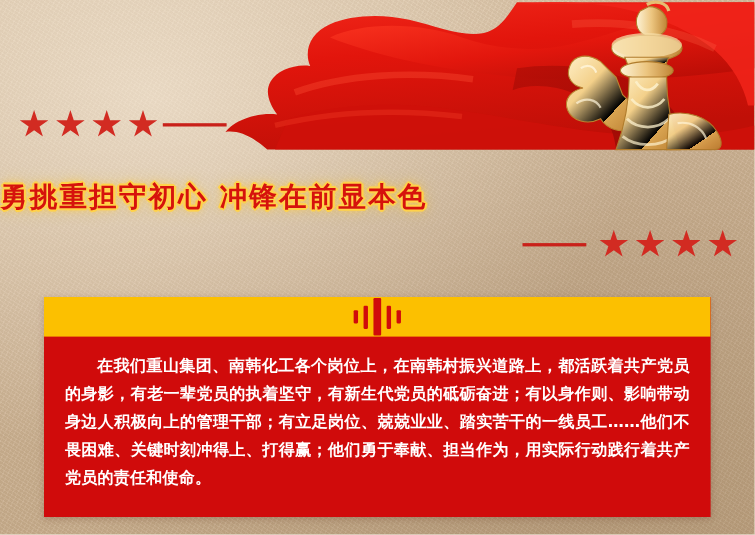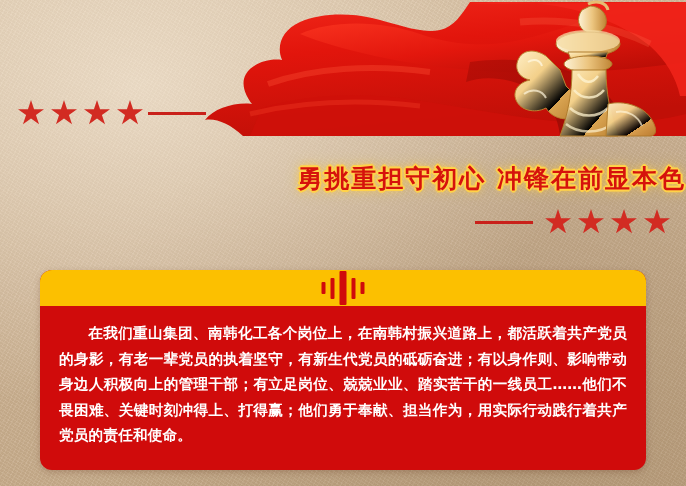--- a/index.html
+++ b/index.html
@@ -61,21 +61,21 @@
     background: #c9211a;
     margin-left: -2px;
   }
   .star-row.right .star-rule { margin-left: 0; margin-right: 5px; }
 
   
   .headline {
     position: absolute;
     left: 0; right: 0;
     top: 162px;
-    text-align: right;
+    text-align: left;
     font-size: 25px;
     font-weight: bold;
     letter-spacing: 2px;
     color: #d6120c;
     font-family: "DejaVu Sans", "Liberation Sans", sans-serif;
     text-shadow:
       -1px -1px 0 #ffd24a,  1px -1px 0 #ffd24a,
       -1px  1px 0 #ffd24a,  1px  1px 0 #ffd24a,
       -2px  0   0 #ffd24a,  2px  0   0 #ffd24a,
        0   -2px 0 #ffd24a,  0    2px 0 #ffd24a,
@@ -84,21 +84,21 @@
     white-space: nowrap;
   }
 
   
   .card {
     position: absolute;
     left: 40px;
     top: 270px;
     width: 606px;
     height: 200px;
-    border-radius: 12px;
+    border-radius: 0;
     overflow: hidden;
     background: #d00b0b;
     box-shadow: 0 2px 6px rgba(90,40,20,0.25);
   }
   .card-header {
     position: relative;
     height: 36px;
     background: #fcc000;
   }
   .ornament {

